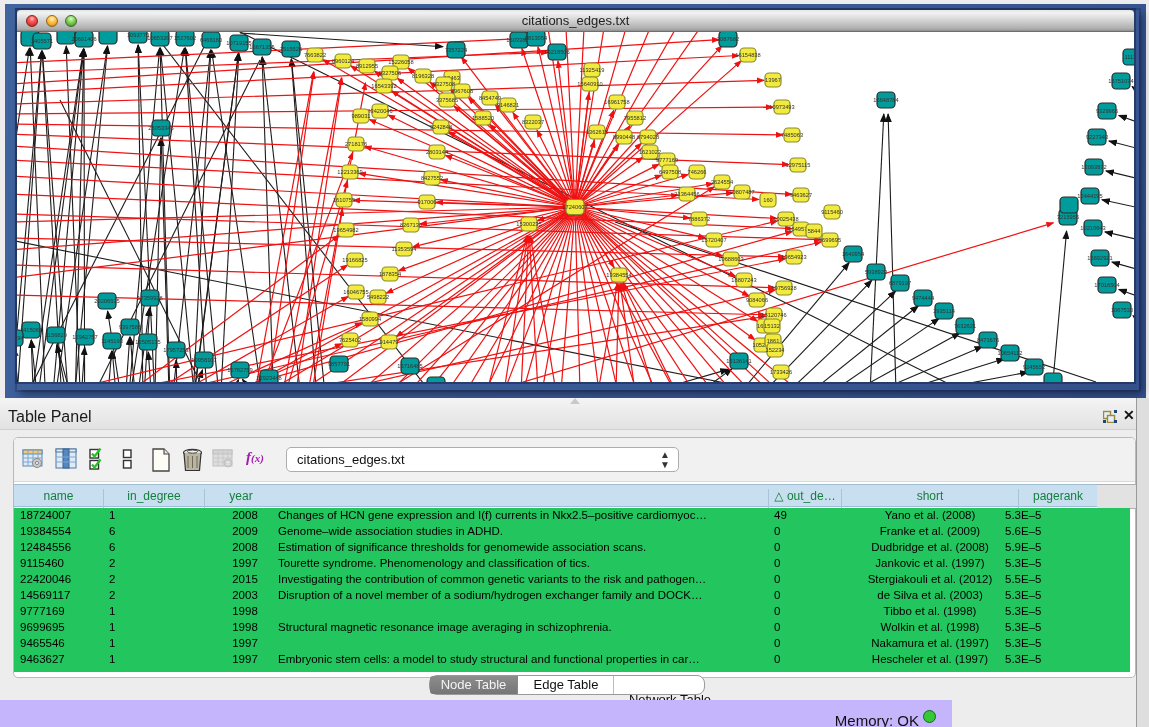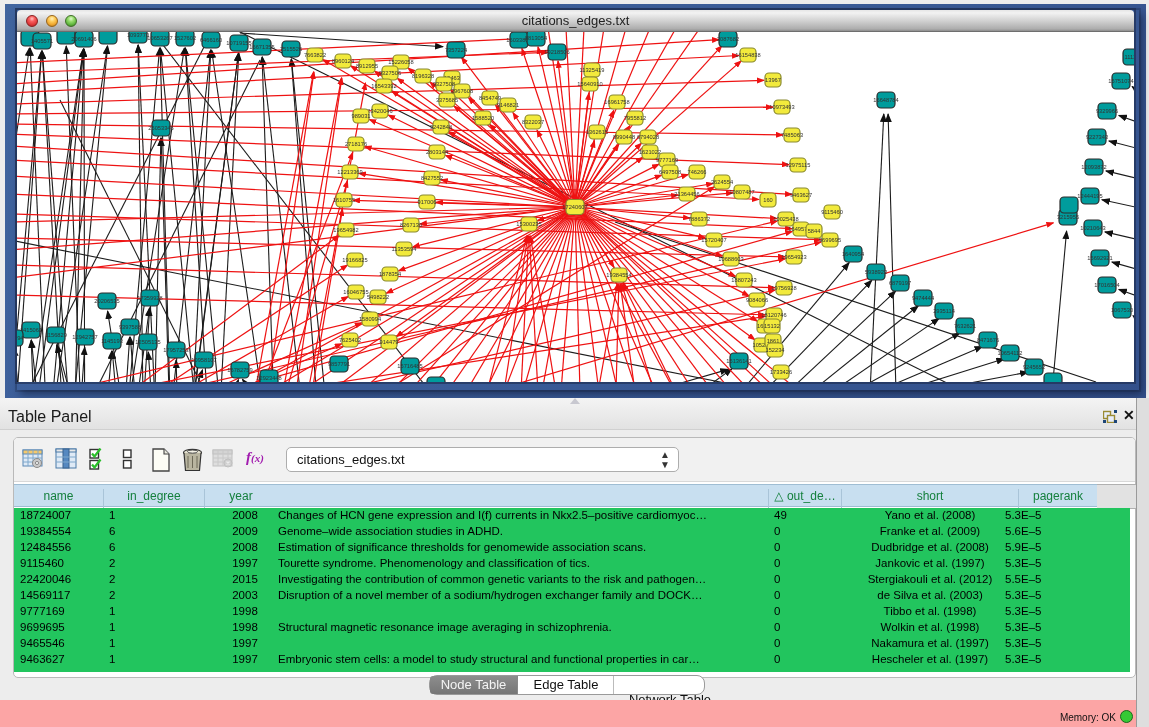--- a/index.html
+++ b/index.html
@@ -55,21 +55,21 @@
 #vscroll { left:1136px; top:398px; width:13px; height:329px; background:#dedede; border-left:1px solid #9a9a9a; z-index:30; }
 
 
 #tabs { left:429px; top:675px; width:276px; height:20px; border:1px solid #9a9a9a;
   border-radius:8px; background:#fff; font-size:13px; color:#111; }
 #tabs .seg { position:absolute; top:0; height:18px; padding-top:1px; text-align:center; }
 #seg1 { left:0; width:88px; background:linear-gradient(#8d8d8d,#767676); color:#f4f4f4;
   border-radius:3px 0 0 3px; border-right:1px solid #888; }
 #seg2 { left:89px; width:95px; border-right:1px solid #bbb; }
 #seg3 { left:185px; width:110px;margin-top:15px; }
-#membar { left:0; top:700px; width:1149px; height:27px; background:#fca5a5; font-size:10px; color:#111; }
+#membar { left:0; top:700px; width:952px; height:27px; background:#c4b5fd; font-size:15px; color:#111; }
 #membar .mt { position:absolute; right:33px; top:12px; }
 #memled { position:absolute; right:16px; top:10px; width:13px; height:13px; border-radius:50%;
   background:#35c935; border:1px solid #1c641c; }
 </style></head>
 <body>
 <div class="abs" id="frame">
     <div class="inner-shadow"></div>
   </div>
 <div class="abs" id="titlebar">
     <div class="title">citations_edges.txt</div>

